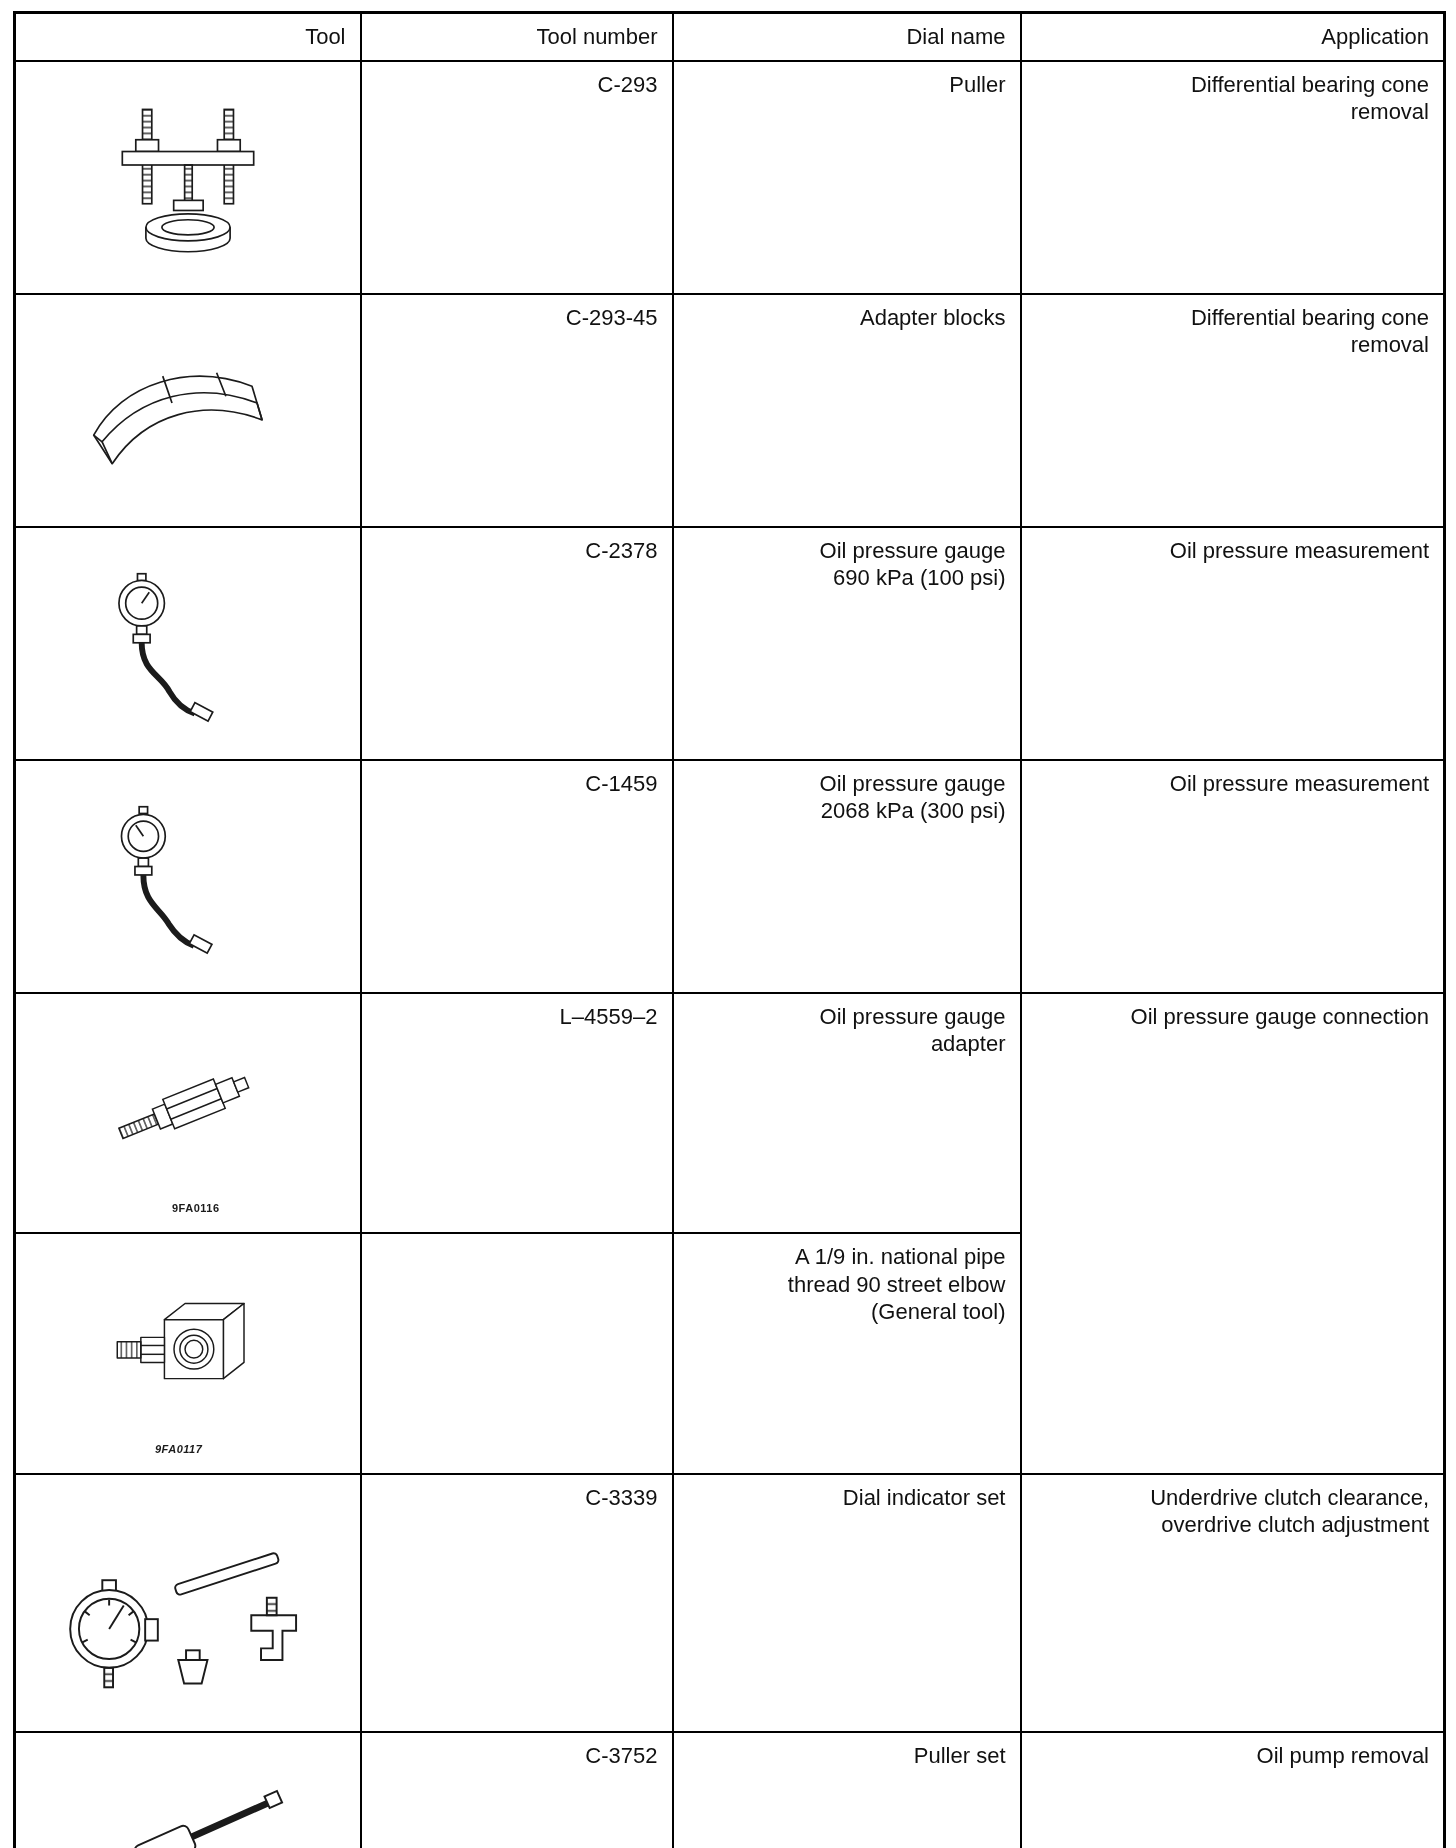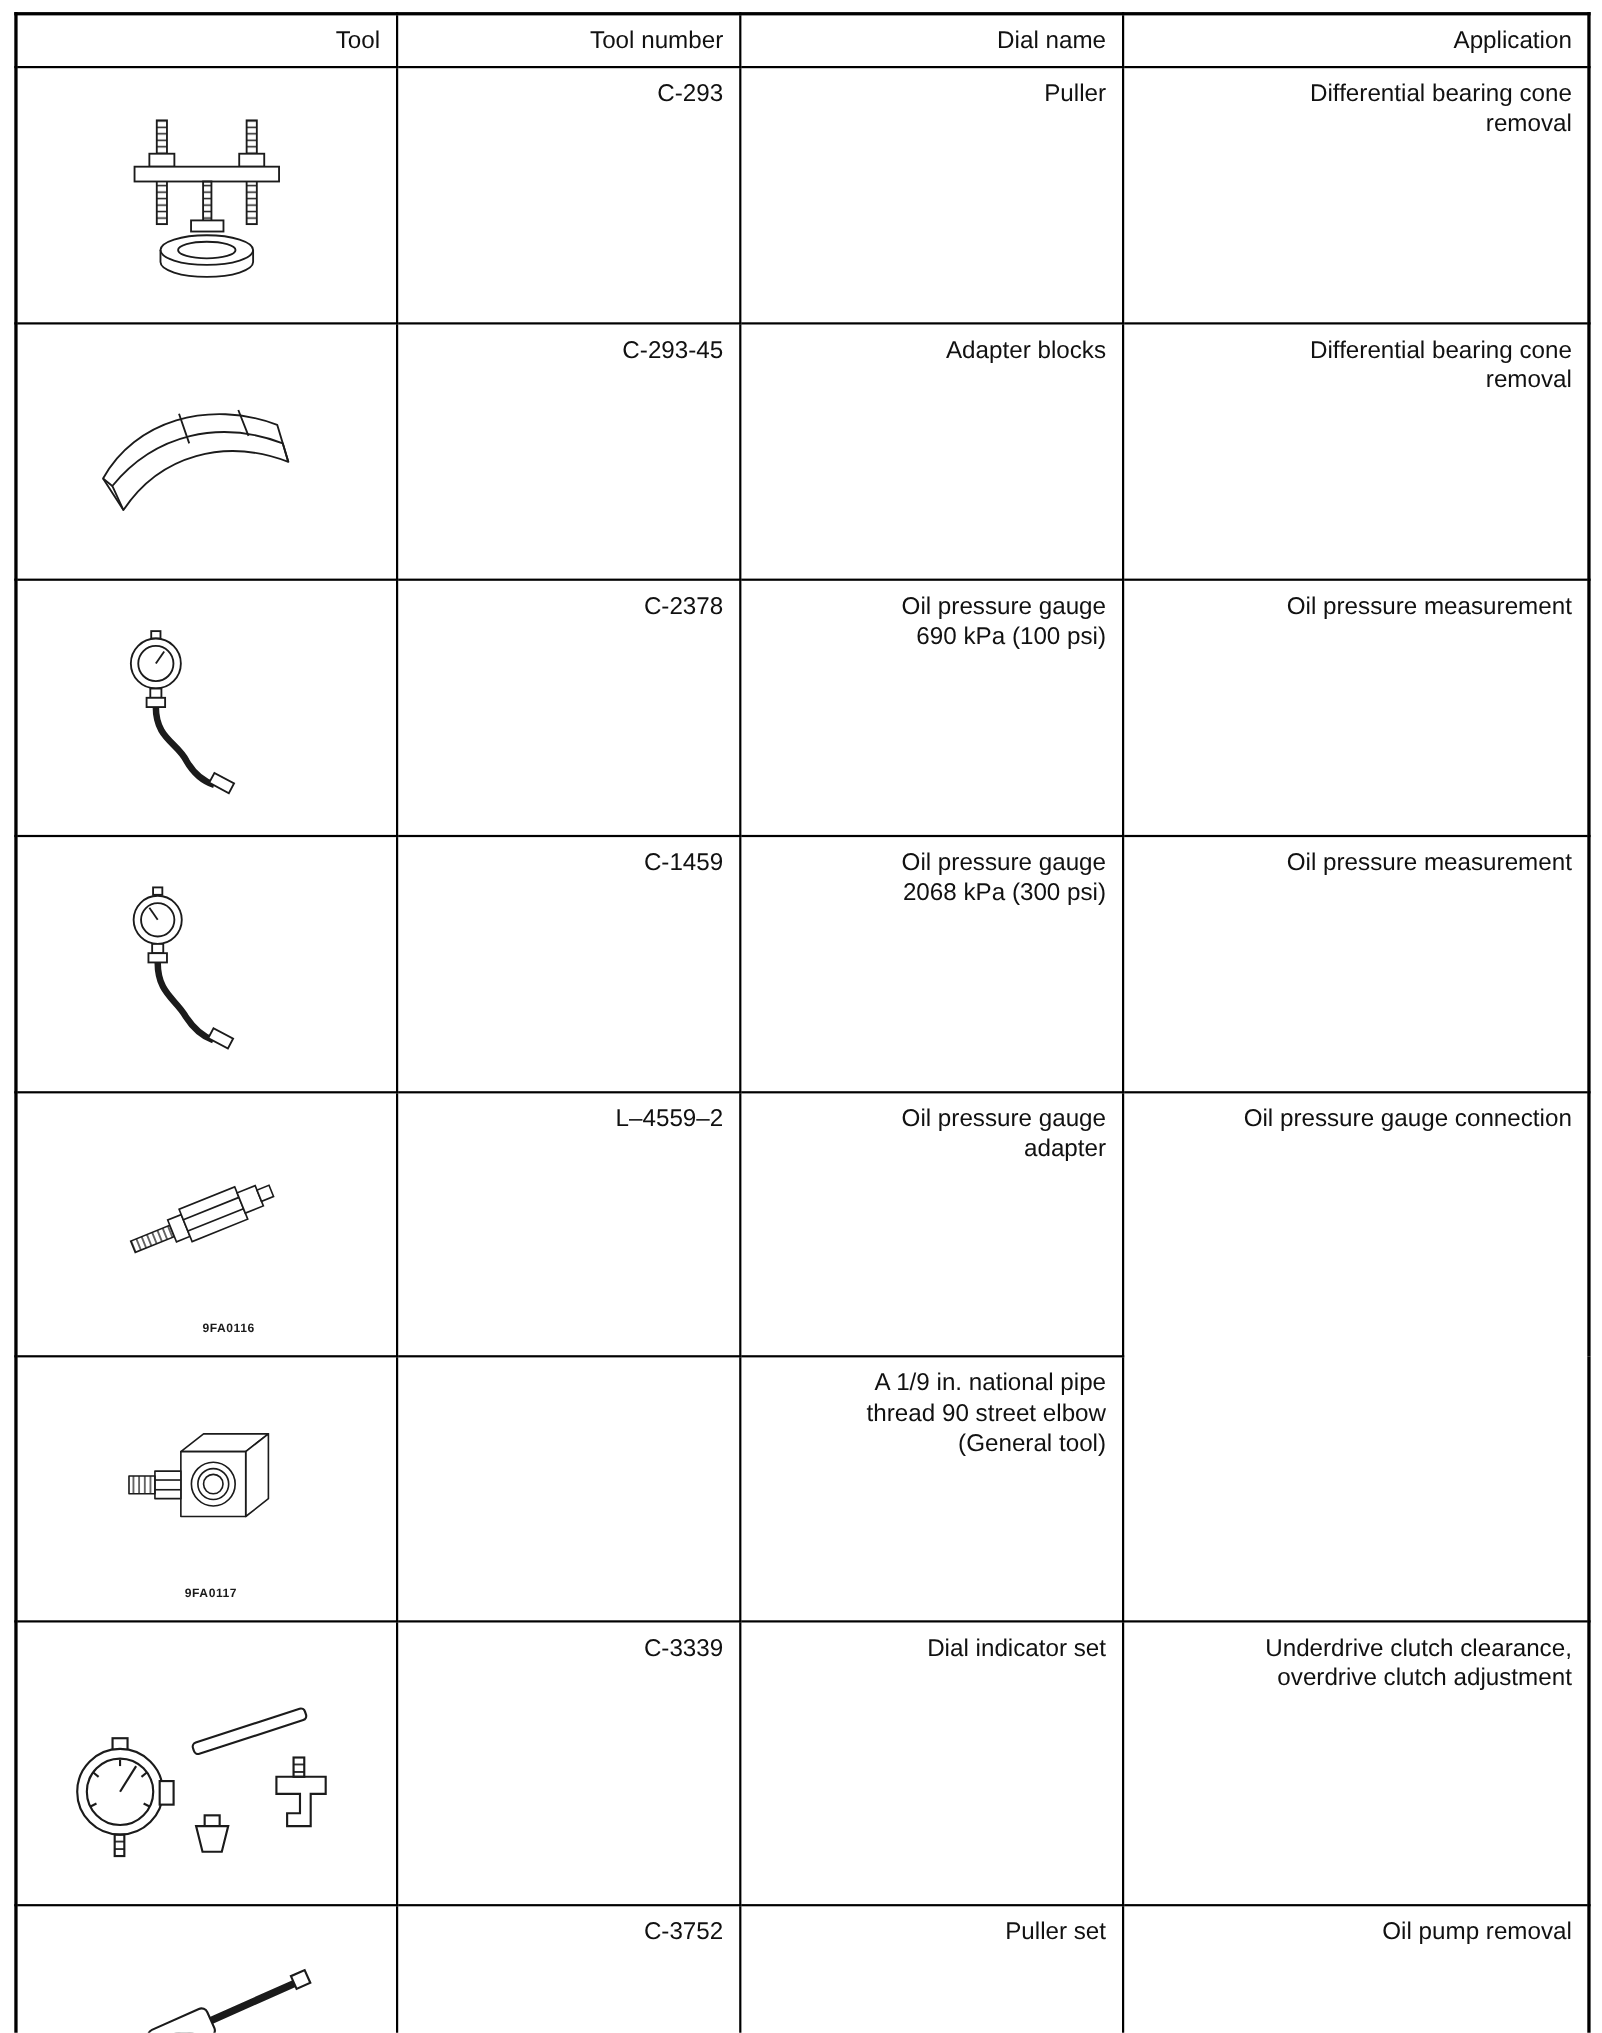--- a/index.html
+++ b/index.html
@@ -35,22 +35,22 @@
   td.tool-cell { position: relative; padding: 4px; }
   .tool-art { display: block; margin: 8px auto 0 auto; width: 300px; height: 160px; }
   .fig-code {
     position: absolute;
     font-size: 11px;
     font-weight: 700;
     letter-spacing: 0.5px;
     color: #1b1b1b;
     bottom: 16px;
   }
-  .fig-1 { left: 168px; }
-  .fig-2 { left: 152px; }
+  .fig-1 { left: 156px; }
+  .fig-2 { left: 139px; font-style: italic; }
   svg { overflow: visible; }
 </style>
 </head>
 <body>
 
 <svg width="0" height="0" style="position:absolute" aria-hidden="true">
   <defs>
     <pattern id="threadsH" width="7" height="7" patternUnits="userSpaceOnUse">
       <path d="M0,3.5 H7" stroke="#1b1b1b" stroke-width="1.6"></path>
     </pattern>

